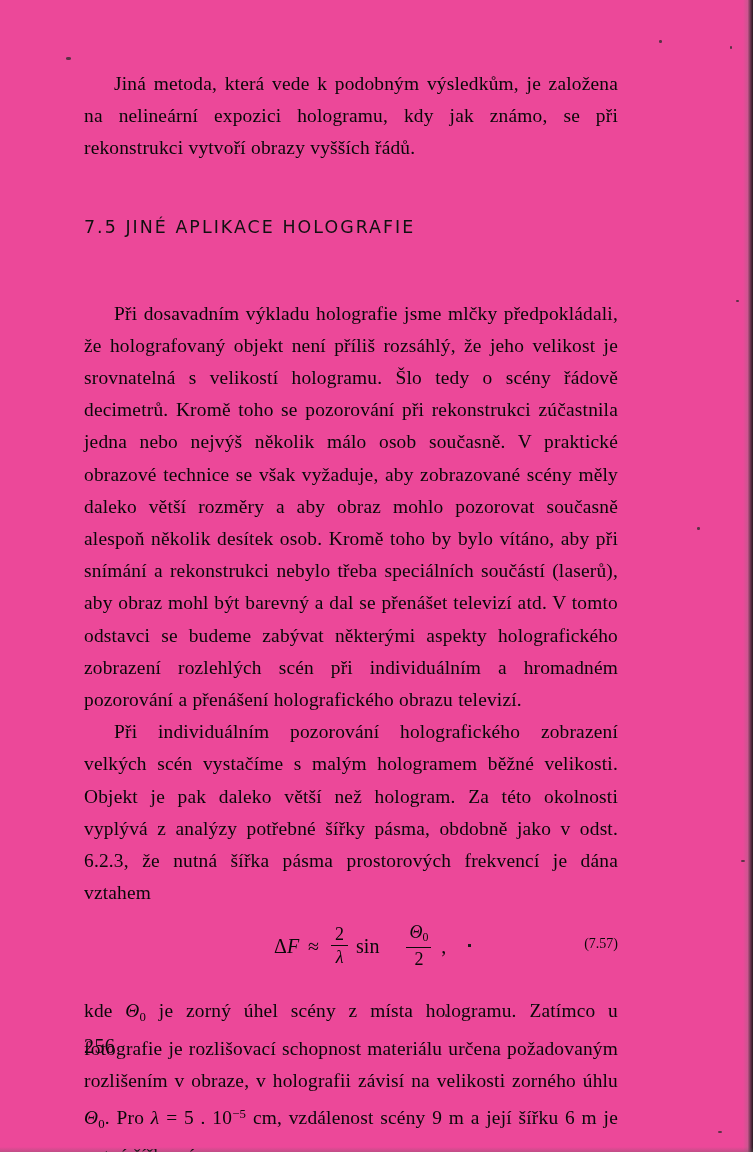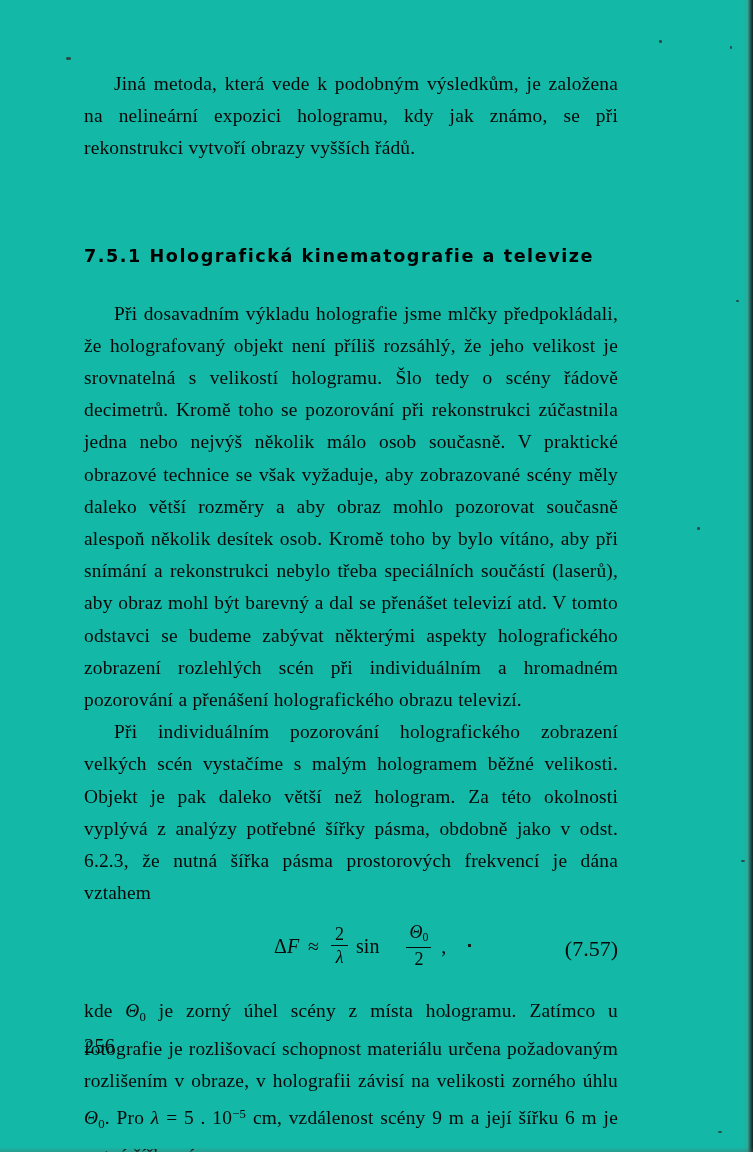--- a/index.html
+++ b/index.html
@@ -9,21 +9,21 @@
   }
   body {
     font-family: "Liberation Serif", "DejaVu Serif", serif;
     color: #080808;
   }
   #page {
     position: relative;
     width: 753px;
     height: 1152px;
     overflow: hidden;
-    background: #14b8a6;
+    background: #ec4899;
   }
   
   #scan-edge-right {
     position: absolute;
     top: 0; right: 0;
     width: 10px; height: 100%;
     background: linear-gradient(to right,
         rgba(255,255,255,0) 0%,
         rgba(120,120,120,0.25) 45%,
         rgba(40,40,40,0.75) 80%,
@@ -133,21 +133,21 @@
     position: absolute;
     left: 384px;
     top: 35px;
     width: 3px; height: 3px;
     background: #1a1a1a;
   }
   .eq-num {
     position: absolute;
     right: 0;
     top: 27px;
-    font-size: 22px;
+    font-size: 14px;
   }
 
   sub.subz {
     font-size: 0.66em;
     vertical-align: -0.28em;
     font-style: normal;
   }
   sup.supz {
     font-size: 0.66em;
     vertical-align: 0.48em;
@@ -166,24 +166,24 @@
 <body>
 
 <div id="page">
 
   <div id="content">
 
     <p class="body-par">Jiná metoda, která vede k podobným výsledkům, je založena na nelineární expozici hologramu, kdy jak známo, se při rekonstrukci vytvoří obrazy vyšších řádů.</p>
 
     <div class="gap-after-first"></div>
 
+    <h2 class="sec-head">7.5 JINÉ APLIKACE HOLOGRAFIE</h2>
 
     <div class="gap-after-h2"></div>
 
-    <h3 class="sub-head">7.5.1 Holografická kinematografie a televize</h3>
 
     <div class="gap-after-h3"></div>
 
     <p class="body-par">Při dosavadním výkladu holografie jsme mlčky předpokládali, že holografovaný objekt není příliš rozsáhlý, že jeho velikost je srovnatelná s velikostí hologramu. Šlo tedy o scény řádově decimetrů. Kromě toho se pozorování při rekonstrukci zúčastnila jedna nebo nejvýš několik málo osob současně. V praktické obrazové technice se však vyžaduje, aby zobrazované scény měly daleko větší rozměry a aby obraz mohlo pozorovat současně alespoň několik desítek osob. Kromě toho by bylo vítáno, aby při snímání a rekonstrukci nebylo třeba speciálních součástí (laserů), aby obraz mohl být barevný a dal se přenášet televizí atd. V tomto odstavci se budeme zabývat některými aspekty holografického zobrazení rozlehlých scén při individuálním a hromadném pozorování a přenášení holografického obrazu televizí.</p>
 
     <p class="body-par">Při individuálním pozorování holografického zobrazení velkých scén vystačíme s malým hologramem běžné velikosti. Objekt je pak daleko větší než hologram. Za této okolnosti vyplývá z analýzy potřebné šířky pásma, obdobně jako v odst. 6.2.3, že nutná šířka pásma prostorových frekvencí je dána vztahem</p>
 
     <div class="eq-block">
       <div class="eq-inner">
         <span class="delta">Δ</span>

